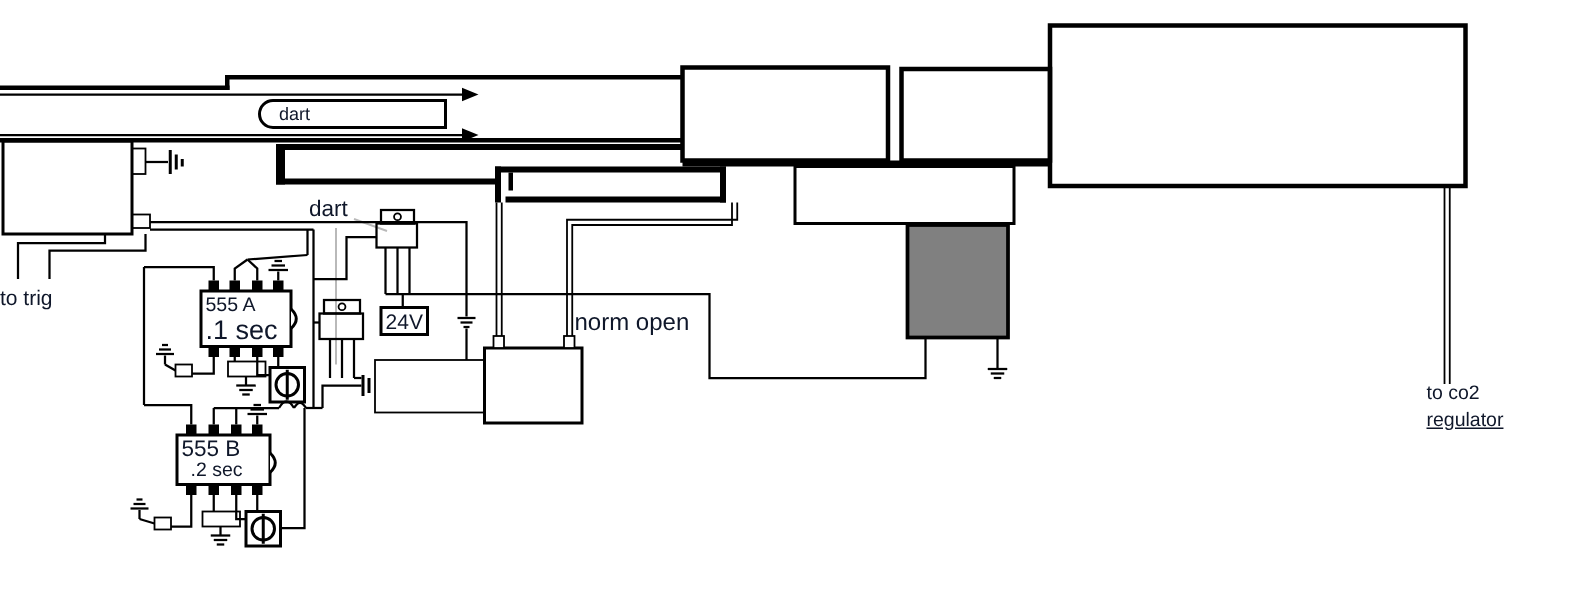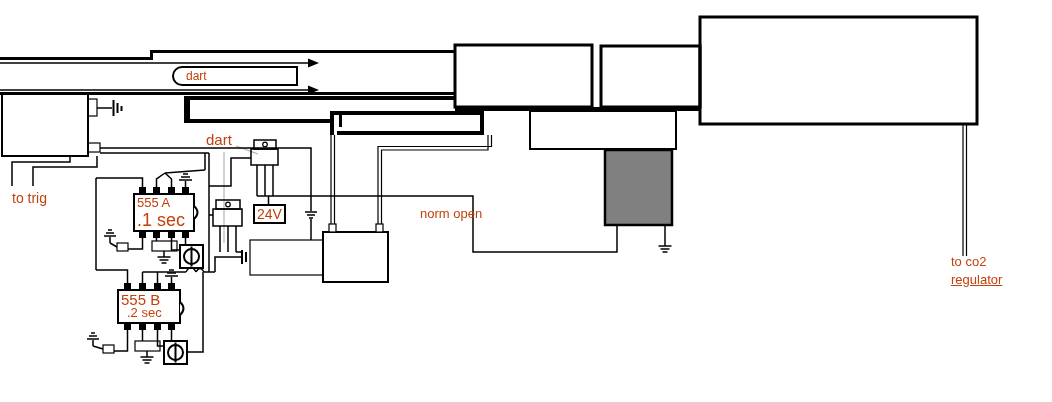--- a/index.html
+++ b/index.html
@@ -1,19 +1,19 @@
 <!DOCTYPE html>
 <html><head>
 <meta charset="utf-8">
 <style>
   html,body{margin:0;padding:0;background:#ffffff;}
   #canvas{position:relative;width:1052px;height:402px;background:#ffffff;overflow:hidden;
           font-family:"Liberation Sans",sans-serif;}
   #canvas svg{position:absolute;left:0;top:0;}
-  .lbl{position:absolute;color:#c2410c;white-space:nowrap;line-height:1.1;}
+  .lbl{position:absolute;color:#0f172a;white-space:nowrap;line-height:1.1;}
   .f{fill:#000;stroke:none;}
   .o1{fill:none;stroke:#000;stroke-width:1.2;}
   .o15{fill:none;stroke:#000;stroke-width:1.5;}
   .o2{fill:none;stroke:#000;stroke-width:2;}
   .o3{fill:none;stroke:#000;stroke-width:3;}
   .wfill{fill:#ffffff;stroke:#000;}
   .grayfill{fill:#808080;stroke:#000;stroke-width:2.5;}
   .lead{fill:none;stroke:#b8b8b8;stroke-width:1.3;}
   .dartbox{position:absolute;left:172px;top:66px;width:126px;height:20px;
            border:2px solid #000;border-radius:10px 0 0 10px;box-sizing:border-box;
@@ -250,32 +250,32 @@
     <line class="o1" x1="963" y1="124" x2="963" y2="256"></line>
     <line class="o1" x1="966.5" y1="124" x2="966.5" y2="256"></line>
   </g>
 
 </svg>
 
 <div class="dartbox lbl">
   <span>dart</span>
 </div>
 
-<div class="lbl" style="left:12px;top:191px;font-size:14px;">to trig</div>
+<div class="lbl" style="left:0;top:191px;font-size:14px;">to trig</div>
 
 <div class="lbl" style="left:206px;top:132px;font-size:15px;">dart</div>
 
 <div class="lbl" style="left:137px;top:196px;font-size:13px;">555 A</div>
 <div class="lbl" style="left:137px;top:211px;font-size:18px;">.1 sec</div>
 
 <div class="lbl" style="left:121px;top:292px;font-size:15px;">555 B</div>
 <div class="lbl" style="left:127px;top:306px;font-size:13px;">.2 sec</div>
 
 <div class="v24box lbl">
   <span>24V</span>
 </div>
 
-<div class="lbl" style="left:383px;top:207px;font-size:13px;padding-left:37px;">norm open</div>
+<div class="lbl" style="left:383px;top:207px;font-size:16px;">norm open</div>
 
 <div class="lbl" style="left:951px;top:255px;font-size:13px;">to co2</div>
 <div class="lbl" style="left:951px;top:273px;font-size:13px;text-decoration:underline;">regulator</div>
 
 </div>
 
 </body></html>

